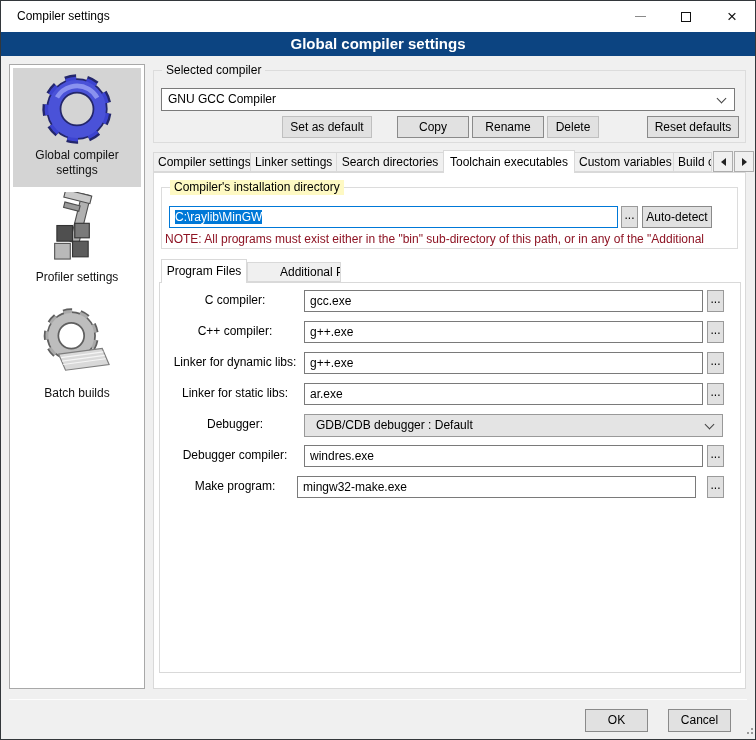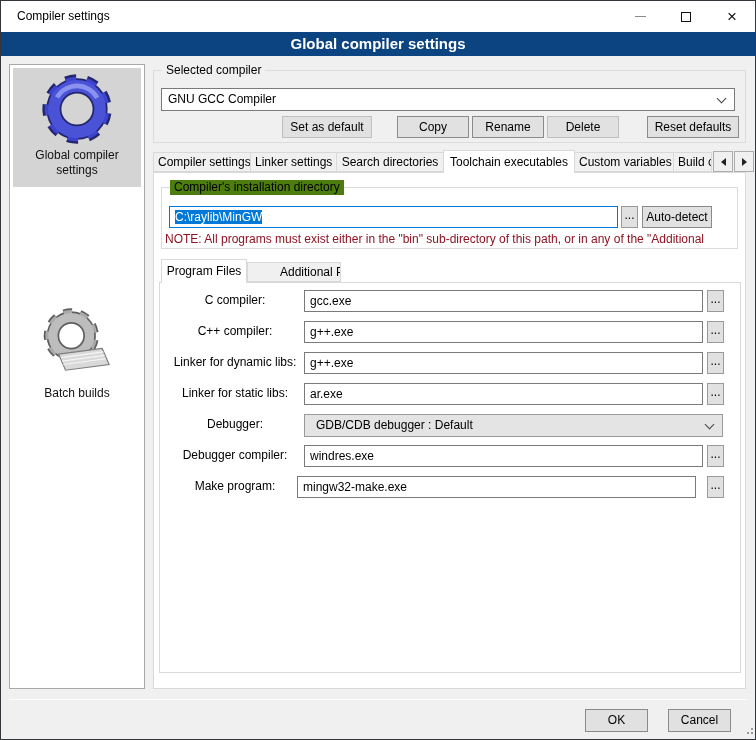--- a/index.html
+++ b/index.html
@@ -24,21 +24,21 @@
   
   .sidebar{position:absolute;left:8px;top:63px;width:136px;height:625px;background:#fff;border:1px solid #a8a8a8;}
   .side-item{position:absolute;left:3px;width:128px;text-align:center;cursor:default;}
   .side-item.selected{background:var(--sidebar-selected-bg,#d4d4d4);}
   .side-item .icn{display:block;margin:4px auto 2px auto;}
   .side-item .lbl{display:block;font-size:12px;line-height:15px;padding:0 4px 6px 4px;color:#111;}
   
   .groupbox{position:absolute;border:1px solid #dcdcdc;}
   .groupbox>.gb-label{position:absolute;top:-8px;left:8px;padding:0 4px;font-size:12px;line-height:15px;}
   .gb-on-gray>.gb-label{background:#f0f0f0;}
-  .gb-on-white>.gb-label{background:#4d7c0f;}
+  .gb-on-white>.gb-label{background:#fef9c3;}
   
   .combo{position:absolute;background:#fff;border:1px solid #7a7a7a;height:23px;line-height:21px;padding-left:6px;cursor:default;}
   .combo.gray{background:#e4e4e4;border:1px solid #999;}
   .combo .chev{position:absolute;right:9px;top:6px;width:7px;height:7px;border-right:1.4px solid #444;border-bottom:1.4px solid #444;transform:rotate(45deg);}
   
   .btn{position:absolute;background:#e1e1e1;border:1px solid #8a8a8a;text-align:center;font-size:12px;cursor:default;}
   .btn.disabled{color:#000000;border-color:#bfbfbf;}
   
   .tab{position:absolute;background:#f0f0f0;border:1px solid #d9d9d9;text-align:center;overflow:hidden;white-space:nowrap;cursor:default;}
   .tab.active{background:#fff;border-bottom:none;z-index:5;}
@@ -81,20 +81,34 @@
     <div class="side-item selected" style="top:3px;height:119px;">
       <svg class="icn" width="74" height="74" viewBox="0 0 64 64">
         <circle cx="32" cy="32" r="24" fill="none" stroke="#23266b" stroke-width="12" stroke-dasharray="8.4 8.35" transform="rotate(8 32 32)"></circle>
         <circle cx="32" cy="32" r="20" fill="none" stroke="#23266b" stroke-width="13"></circle>
         <circle cx="32" cy="32" r="24" fill="none" stroke="#3c43cf" stroke-width="8" stroke-dasharray="8.4 8.35" transform="rotate(8 32 32)"></circle>
         <circle cx="32" cy="32" r="20" fill="none" stroke="#4a52d8" stroke-width="10"></circle>
         <circle cx="32" cy="32" r="20" fill="none" stroke="#8a92ef" stroke-width="4" stroke-dasharray="42 84" transform="rotate(-150 32 32)"></circle>
       </svg>
       <span class="lbl">Global compiler settings</span>
     </div>
+    <div class="side-item" style="top:123px;height:114px;">
+      <svg class="icn" width="72" height="76" viewBox="0 0 64 68">
+        <g transform="rotate(14 36 24)">
+          <rect x="31" y="2" width="8" height="44" fill="#b1b1b1" stroke="#4e4e4e"></rect>
+          <rect x="16" y="2" width="24" height="7" fill="#c9c9c9" stroke="#4e4e4e"></rect>
+          <rect x="18" y="13" width="14" height="5" fill="#9a9a9a" stroke="#4e4e4e"></rect>
+        </g>
+        <rect x="14" y="30" width="14" height="14" fill="#4f4f4f" stroke="#333"></rect>
+        <rect x="30" y="28" width="13" height="13" fill="#7a7a7a" stroke="#333"></rect>
+        <rect x="12" y="46" width="14" height="14" fill="#b9b9b9" stroke="#555"></rect>
+        <rect x="28" y="44" width="14" height="14" fill="#5c5c5c" stroke="#333"></rect>
+      </svg>
+      <span class="lbl">Profiler settings</span>
+    </div>
     <div class="side-item" style="top:237px;height:116px;">
       <svg class="icn" width="74" height="78" viewBox="0 0 64 68">
         <circle cx="27" cy="26" r="19" fill="none" stroke="#5f5f5f" stroke-width="10" stroke-dasharray="6.6 6.66" transform="rotate(10 27 26)"></circle>
         <circle cx="27" cy="26" r="16" fill="none" stroke="#5f5f5f" stroke-width="11"></circle>
         <circle cx="27" cy="26" r="19" fill="none" stroke="#a9a9a9" stroke-width="7" stroke-dasharray="6.6 6.66" transform="rotate(10 27 26)"></circle>
         <circle cx="27" cy="26" r="16" fill="none" stroke="#bdbdbd" stroke-width="8"></circle>
         <path d="M16 42 L54 37 L60 51 L22 56 Z" fill="#d9d9d9" stroke="#7d7d7d"></path>
         <path d="M18 45 L55 40 M19 48 L56 43 M20 51 L57 46" stroke="#f5f5f5" fill="none"></path>
       </svg>
       <span class="lbl">Batch builds</span>
@@ -105,21 +119,21 @@
     <span class="gb-label">Selected compiler</span>
   </div>
   <div class="combo" style="left:160px;top:87px;width:574px;">
     <span>GNU GCC Compiler</span>
     <span class="chev"></span>
   </div>
   <div id="compiler-buttons">
       <div class="btn disabled" style="left: 281px; top: 115px; width: 90px; height: 22px; line-height: 20px;">Set as default</div>
       <div class="btn" style="left: 396px; top: 115px; width: 72px; height: 22px; line-height: 20px;">Copy</div>
       <div class="btn" style="left: 471px; top: 115px; width: 72px; height: 22px; line-height: 20px;">Rename</div>
-      <div class="btn disabled" style="left: 546px; top: 115px; width: 72px; height: 22px; line-height: 20px;">Delete</div>
+      <div class="btn disabled" style="left: 546px; top: 115px; width: 52px; height: 22px; line-height: 20px;">Delete</div>
       <div class="btn" style="left: 646px; top: 115px; width: 92px; height: 22px; line-height: 20px;">Reset defaults</div>
     </div>
 
   <div id="main-tabs">
       <div class="tab" style="left: 152px; top: 151px; width: 98px; height: 20px; line-height: 18px; padding: 0px 4px;">Compiler settings</div>
       <div class="tab" style="left: 249px; top: 151px; width: 87px; height: 20px; line-height: 18px; padding: 0px 4px;">Linker settings</div>
       <div class="tab" style="left: 335px; top: 151px; width: 108px; height: 20px; line-height: 18px; padding: 0px 4px;">Search directories</div>
       <div class="tab active" style="left: 442px; top: 149px; width: 132px; height: 23px; line-height: 22px; padding: 0px 4px;">Toolchain executables</div>
       <div class="tab" style="left: 573px; top: 151px; width: 100px; height: 20px; line-height: 18px; padding: 0px 4px;">Custom variables</div>
       <div class="tab" style="left: 672px; top: 151px; width: 39px; height: 20px; line-height: 18px; padding: 0px 4px;">Build options</div>

